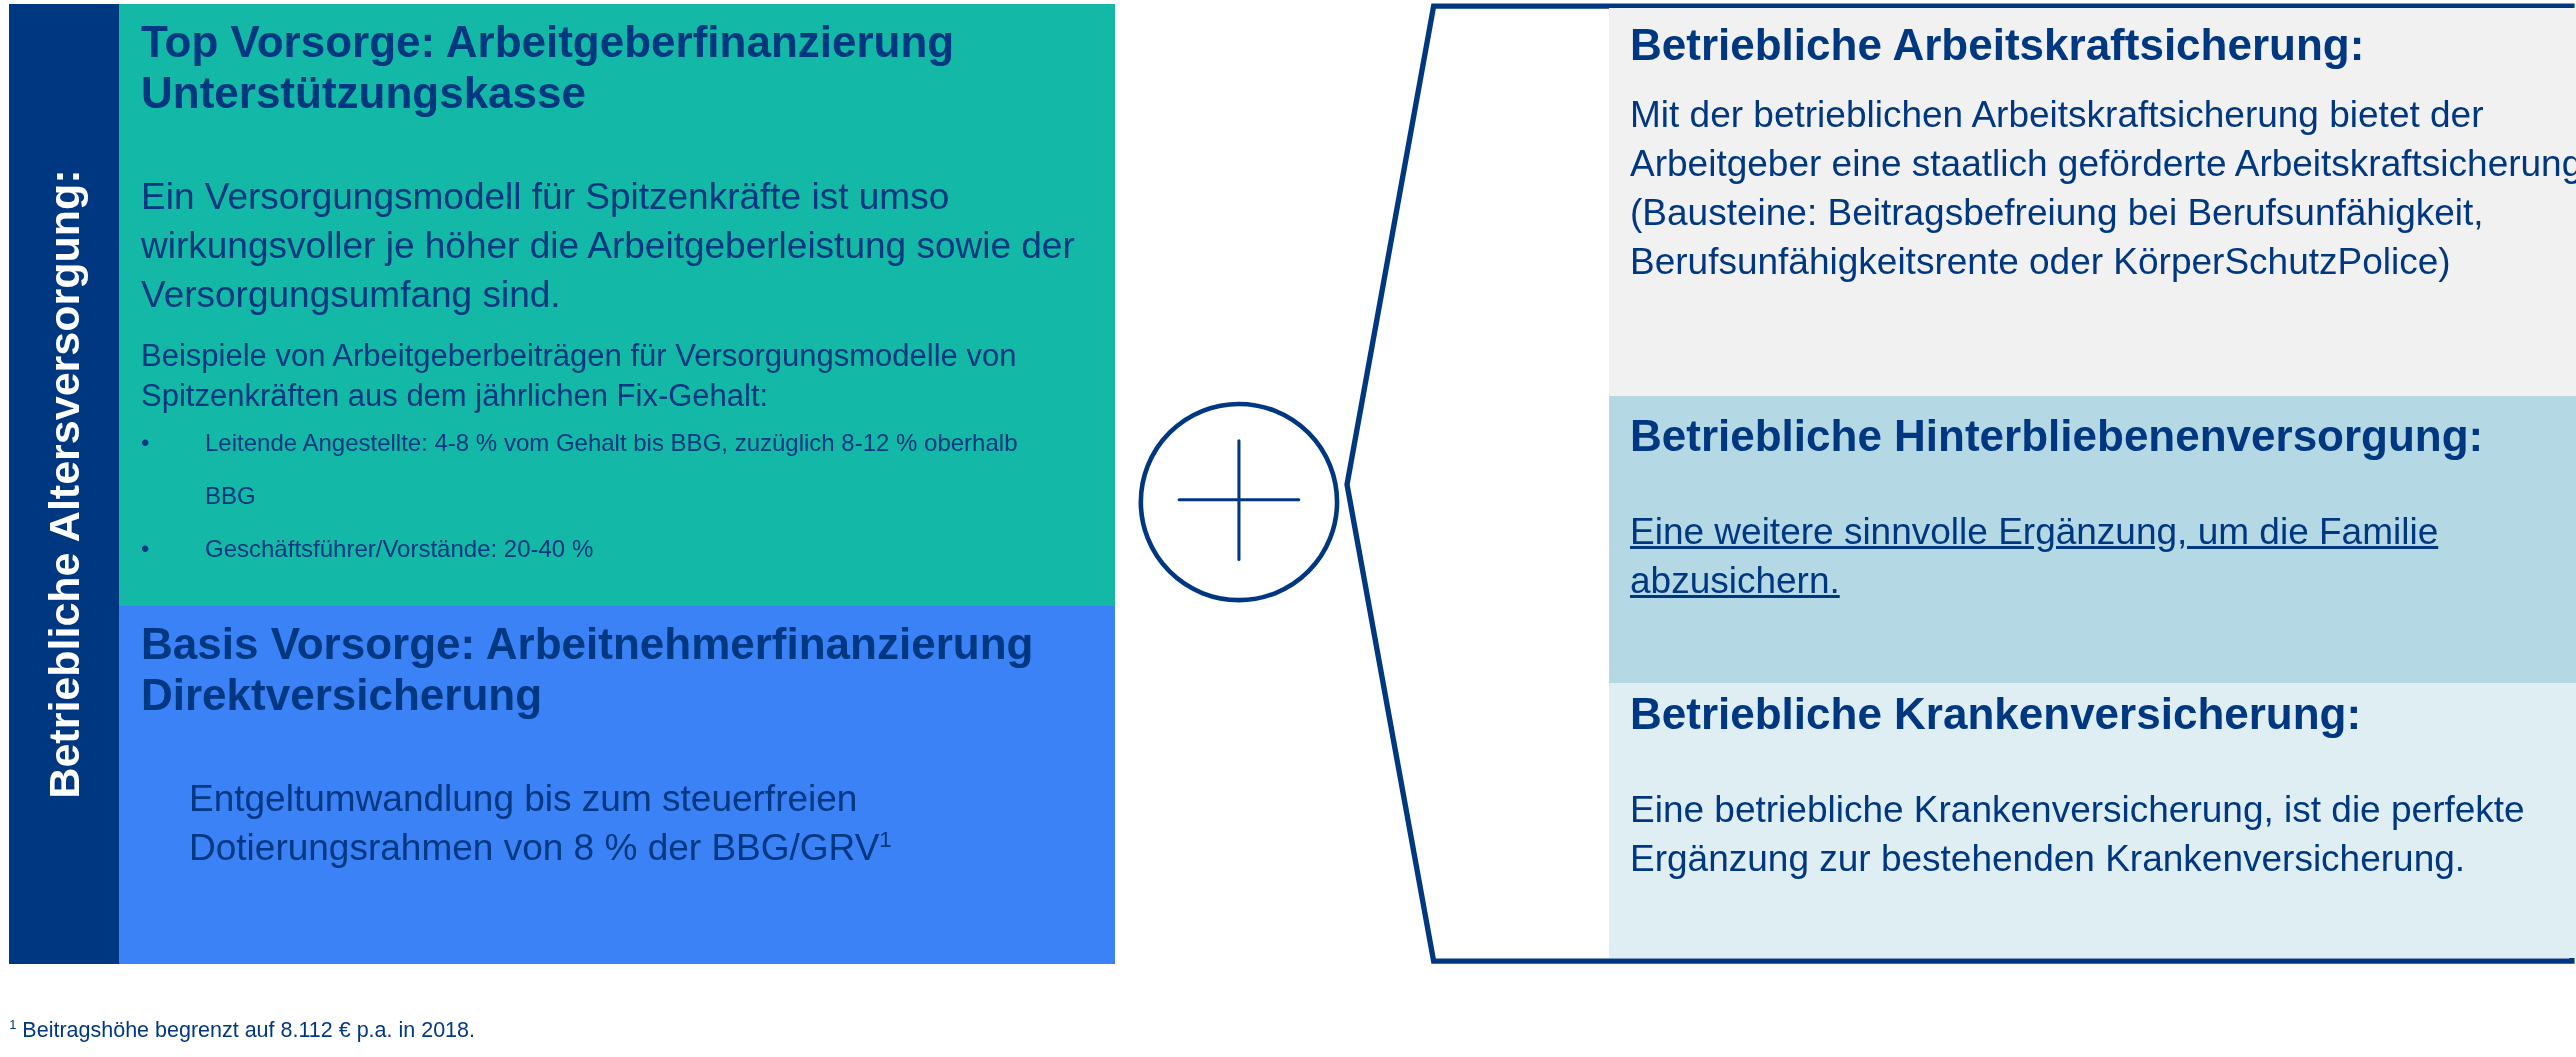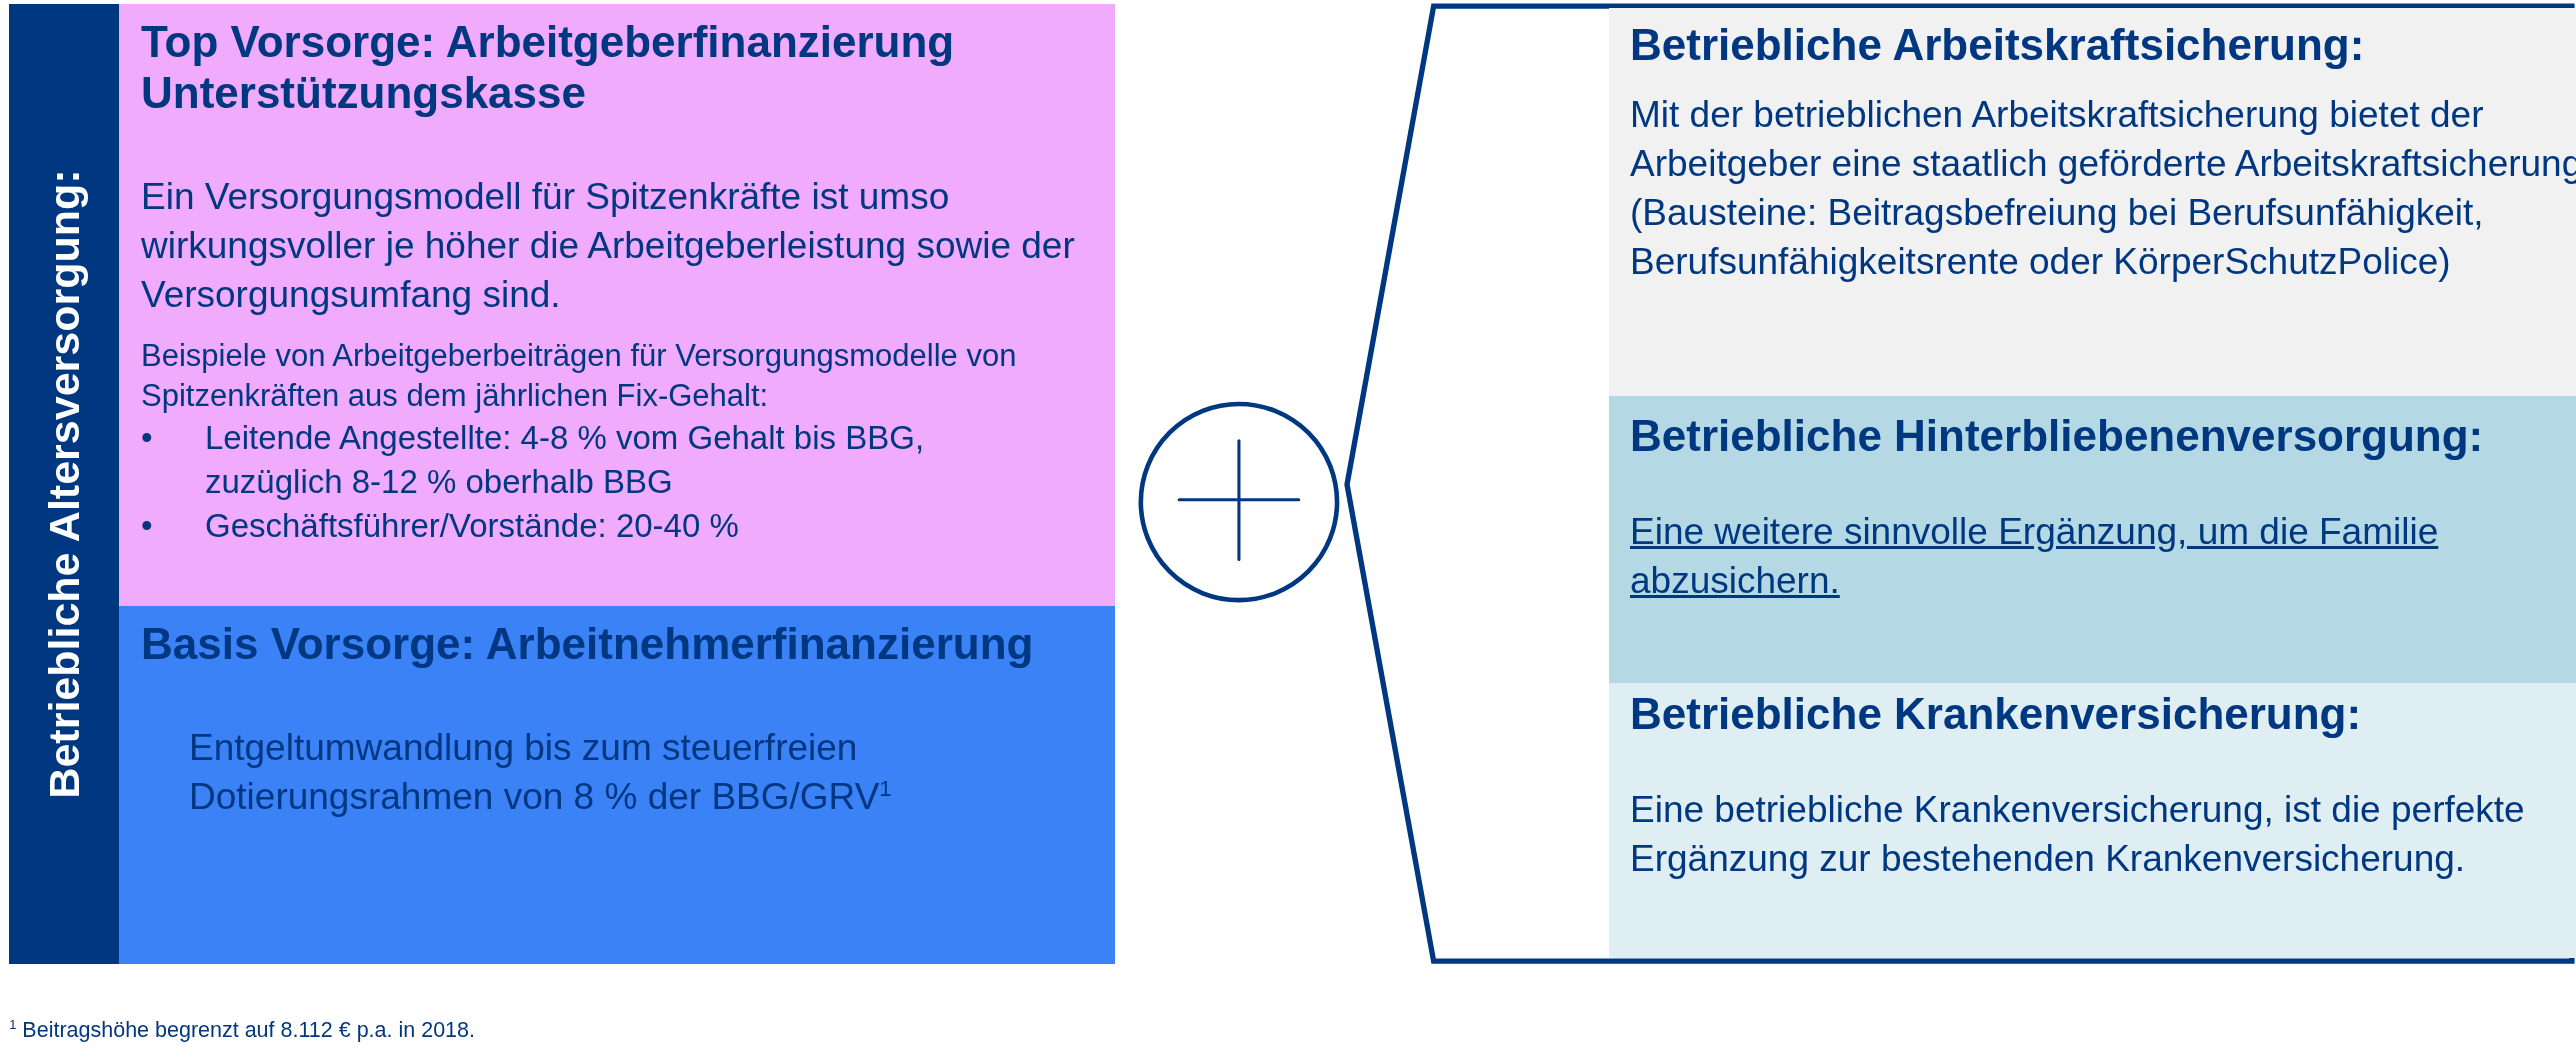--- a/index.html
+++ b/index.html
@@ -2,28 +2,28 @@
 <html style="font-size:12.3px"><head>
 <meta charset="utf-8">
 <style>
   html, body { margin:0; padding:0; background:#ffffff; }
   body { width:2576px; height:1057px; position:relative; overflow:hidden;
          font-family:"Liberation Sans", sans-serif; color:#003781; }
   .abs { position:absolute; }
   .sidebar { left:9.2px; top:3.8px; width:110px; height:960px; background:#003781; }
   .sidebar-label { position:absolute; left:50%; top:50%; transform:translate(-50%,-50%) rotate(-90deg);
          white-space:nowrap; color:#ffffff; font-weight:bold; font-size:43px; letter-spacing:0px; }
-  .panel-top { left:119px; top:3.8px; width:996px; height:602px; background:#f0abfc; }
+  .panel-top { left:119px; top:3.8px; width:996px; height:602px; background:#14b8a6; }
   .panel-bottom { left:119px; top:606px; width:996px; height:358px; background:#3b82f6; }
   .h { font-weight:bold; font-size:44px; line-height:51px; margin:0; }
   .body-lg { font-size:37px; line-height:49px; margin:0; }
   .body-sm { font-size:31px; line-height:40px; margin:0; }
   .pad { padding-left:22px; }
   ul.bullets { list-style:none; margin:0; padding:0; }
-  ul.bullets li { position:relative; padding-left:64px; font-size:33px; line-height:44px; }
+  ul.bullets li { position:relative; padding-left:64px; font-size:24px; line-height:53px; }
   ul.bullets li::before { content:"\2022"; position:absolute; left:0; top:0; }
   sup { font-size:0.6em; vertical-align:super; line-height:0; }
 
   .right-wrap { left:1609px; top:8.4px; width:1049px; height:951px; }
   .rsec { position:absolute; left:0; width:1049px; }
   .rsec .inner { padding-left:21px; }
   .r1 { top:0; height:388px; background:#f1f1f1; }
   .r2 { top:388px; height:288px; background:#b4d9e4; }
   .r3 { top:675px; height:275px; background:#deeef3; }
 
@@ -58,20 +58,21 @@
       <li style="width:843px;">Leitende Angestellte: 4-8 % vom Gehalt bis BBG, zuzüglich 8-12 % oberhalb BBG</li>
       <li>Geschäftsführer/Vorstände: 20-40 %</li>
     </ul>
   </div>
 </div>
 
 <div class="abs panel-bottom">
   <div class="pad" style="padding-top:12.3px;">
     <p class="h">
       <span>Basis Vorsorge: Arbeitnehmerfinanzierung</span><br>
+      <span>Direktversicherung</span>
     </p>
     <p class="body-lg" style="margin-top:54px; width:805px;margin-left:48px;">
       <span>Entgeltumwandlung bis zum steuerfreien Dotierungsrahmen von 8 % der BBG/GRV</span><sup>1</sup>
     </p>
   </div>
 </div>
 
 <div class="abs right-wrap">
   <div class="rsec r1">
     <div class="inner" style="padding-top:10.7px;">

